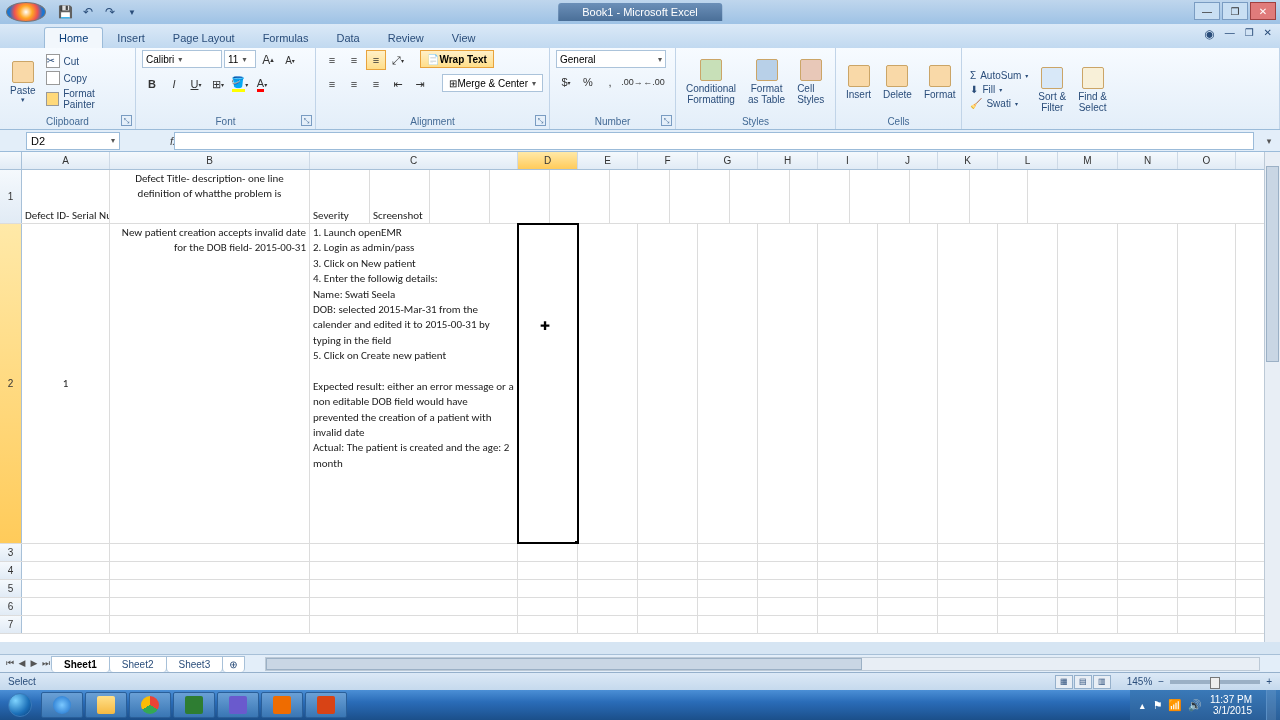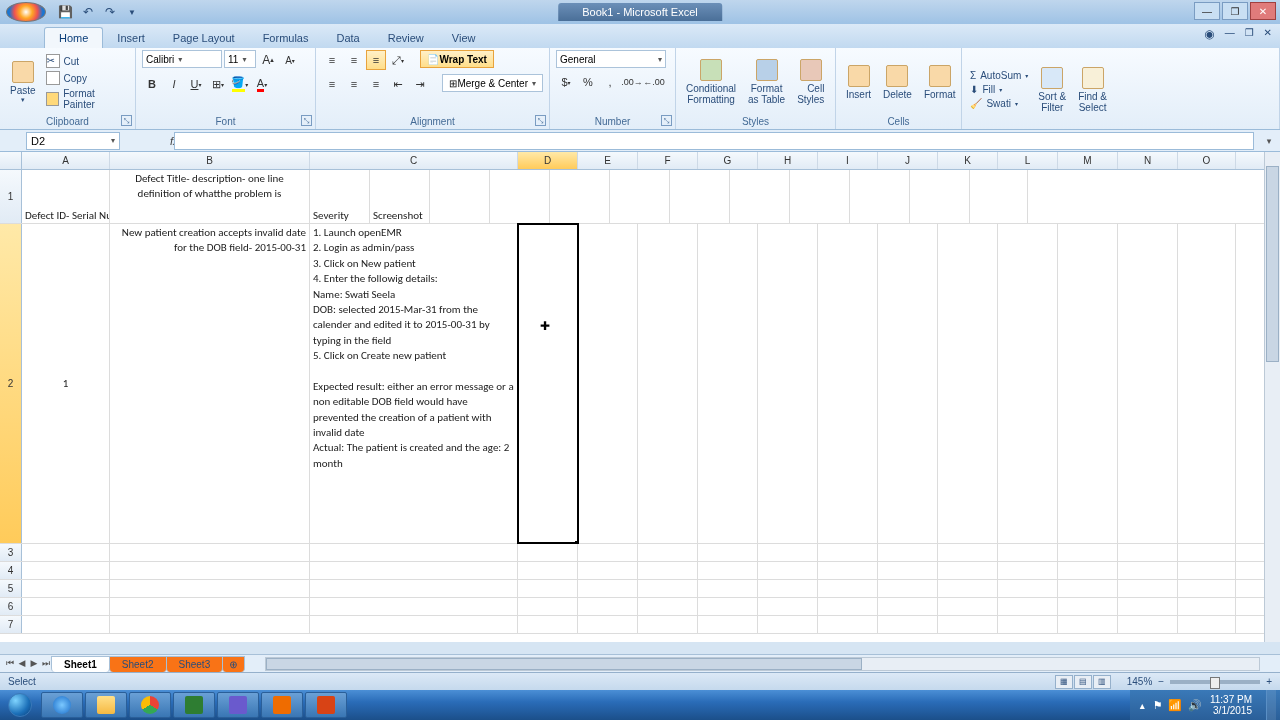--- a/index.html
+++ b/index.html
@@ -63,21 +63,21 @@
 .cell.center { justify-content:center; }
 .cell.wrap { white-space:pre-wrap; align-items:flex-start; line-height:1.4; }
 .cell.selected { outline:2px solid #000; outline-offset:-1px; background:#fff; position:relative; }
 .cell.selected::after { content:''; position:absolute; right:-3px; bottom:-3px; width:5px; height:5px; background:#000; }
 .cursor-cross { position:absolute; pointer-events:none; color:#000; font-size:12px; }
 
 
 .tabs-footer { position:absolute; bottom:48px; left:0; right:0; height:18px; background:#e3eef9; border-top:1px solid #a7c0d8; display:flex; align-items:center; font-size:10px; }
 .nav-arrows { display:flex; margin-left:4px; }
 .nav-arrows span { width:12px; text-align:center; color:#555; cursor:pointer; font-size:9px; }
-.sheet-tab { padding:2px 12px; background:#f97316; border:1px solid #a7c0d8; border-bottom:none; margin-left:-1px; cursor:pointer; color:#2a4d7a; border-radius: 0 0 4px 4px; }
+.sheet-tab { padding:2px 12px; background:#ffffff; border:1px solid #a7c0d8; border-bottom:none; margin-left:-1px; cursor:pointer; color:#2a4d7a; border-radius: 0 0 4px 4px; }
 .sheet-tab.active { background:#fff; font-weight:bold; color:#000; }
 .hscroll { flex:1; margin-left:20px; margin-right:20px; height:14px; background:#e8eef5; border:1px solid #bcc9d6; position:relative; }
 .hscroll-thumb { position:absolute; left:0; width:60%; top:0; bottom:0; background:#c9d6e4; border:1px solid #9bb0c5; }
 
 
 .statusbar { position:absolute; bottom:30px; left:0; right:0; height:18px; background:linear-gradient(#dce9f6,#c5d9ed); border-top:1px solid #95b0cb; display:flex; align-items:center; font-size:10px; color:#2a4d7a; padding:0 8px; justify-content:space-between; }
 .zoom { display:flex; align-items:center; gap:6px; }
 .zoom-slider { width:90px; height:4px; background:#9bb0c5; position:relative; }
 .zoom-slider::after { content:''; position:absolute; left:50%; top:-3px; width:8px; height:10px; background:#eee; border:1px solid #777; transform:translateX(-50%); }
 .views { display:flex; gap:1px; margin-right:8px; }
@@ -258,21 +258,21 @@
           <span style="white-space:pre;text-align:center;line-height:1.1">Conditional
 Formatting</span>
         </div>
       <div class="big-btn">
           <div class="icn" style="background:#b8d0e8"></div>
           <span style="white-space:pre;text-align:center;line-height:1.1">Format
 as Table</span>
         </div>
       <div class="big-btn">
           <div class="icn" style="background:#e8c8b8"></div>
-          <span style="white-space:pre;text-align:right;line-height:1.1">Cell
+          <span style="white-space:pre;text-align:left;line-height:1.1">Cell
 Styles</span>
         </div>
     </div>
     <div class="group-label">Styles</div>
   </div>
 
   <div class="ribbon-group" style="width:126px">
     <div class="group-body">
       <div class="big-btn">
           <div class="icn"></div>

